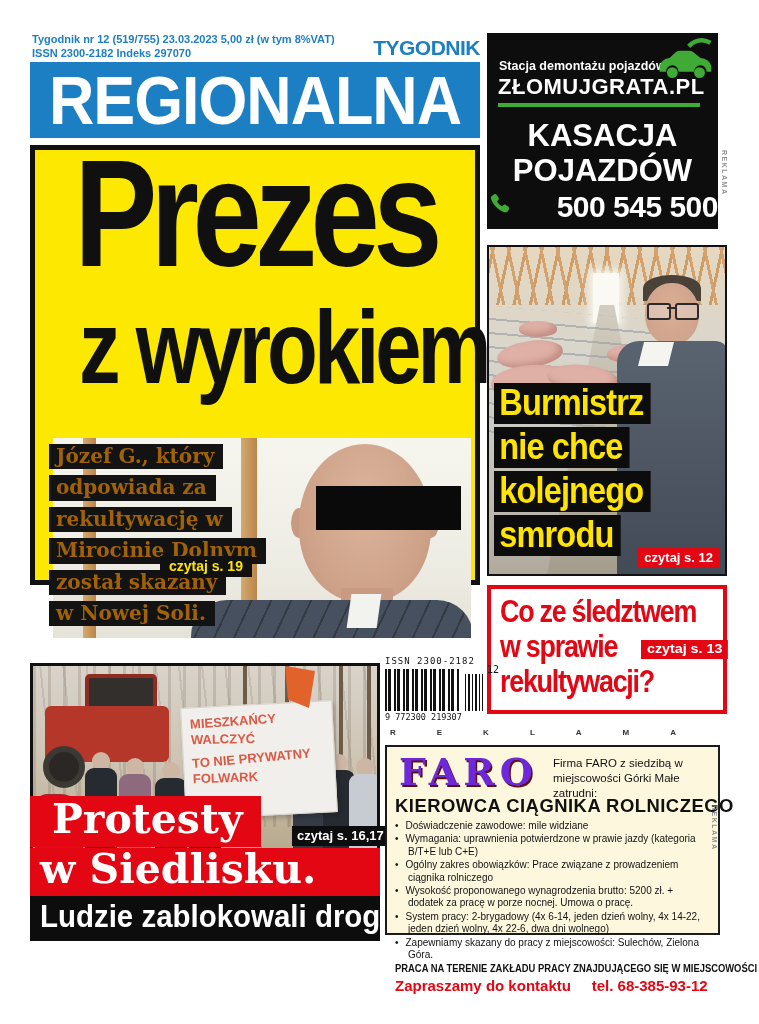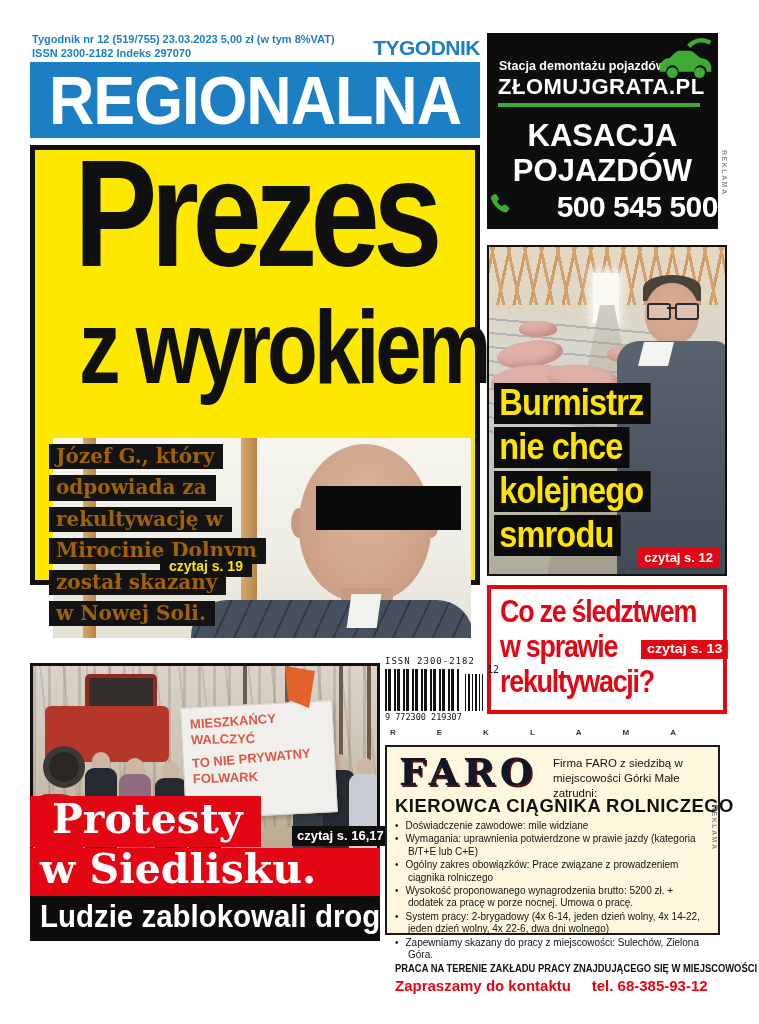--- a/index.html
+++ b/index.html
@@ -104,21 +104,21 @@
   #barcode-block .bars-main{position:absolute;left:0;top:13px;width:74px;height:42px;
       background:repeating-linear-gradient(90deg,#111 0 2px,#fff 2px 3px,#111 3px 6px,#fff 6px 9px);}
   #barcode-block .digits{position:absolute;left:0;top:56px;font-size:8.5px;white-space:nowrap;}
   #barcode-block .issue{position:absolute;left:66px;top:8px;font-size:10px;margin-left:36px;}
   #barcode-block .bars-small{position:absolute;left:80px;top:18px;width:18px;height:37px;
       background:repeating-linear-gradient(90deg,#111 0 1px,#fff 1px 3px,#111 3px 5px,#fff 5px 7px);}
   
   #reklama-divider{left:390px;top:728px;width:330px;font-size:8px;font-weight:bold;color:#333;letter-spacing:41px;white-space:nowrap;overflow:hidden;}
   
   #faro-ad{left:385px;top:745px;width:335px;height:190px;background:#fdf8dd;border:2px solid #1c1c1c;box-sizing:border-box;}
-  #faro-ad .logo{position:absolute;left:12px;top:2px;font-family:"DejaVu Serif",serif;font-weight:bold;font-size:38px;color:#0f172a;
+  #faro-ad .logo{position:absolute;left:12px;top:2px;font-family:"DejaVu Serif",serif;font-weight:bold;font-size:38px;color:#6d28d9;
       letter-spacing:5px;text-shadow:1.5px 1.5px 0 #5e0f0f;}
   #faro-ad .intro{position:absolute;left:166px;top:9px;width:160px;font-weight:normal;font-size:11.5px;line-height:1.3;color:#111;}
   #faro-body{position:absolute;left:8px;top:48px;right:12px;}
   #faro-body .title{font-weight:bold;font-size:19px;letter-spacing:.5px;transform:scaleX(.97);transform-origin:left center;white-space:nowrap;color:#111;}
   #faro-body ul{margin:3px 0 0;padding:0;list-style:none;}
   #faro-body li{font-size:10px;line-height:1.24;color:#111;padding-left:13px;text-indent:-13px;margin-bottom:1px;}
   #faro-body li::before{content:"•";margin-right:7px;}
   #faro-body .note{font-weight:bold;font-size:10px;margin-top:2px;transform:scaleX(.94);transform-origin:left center;white-space:nowrap;color:#111;}
   #faro-body .contact{margin-top:3px;text-align:center;color:#e30613;font-weight:bold;font-size:15px;white-space:nowrap;}
   #faro-reklama2{left:711px;top:805px;height:70px;}

